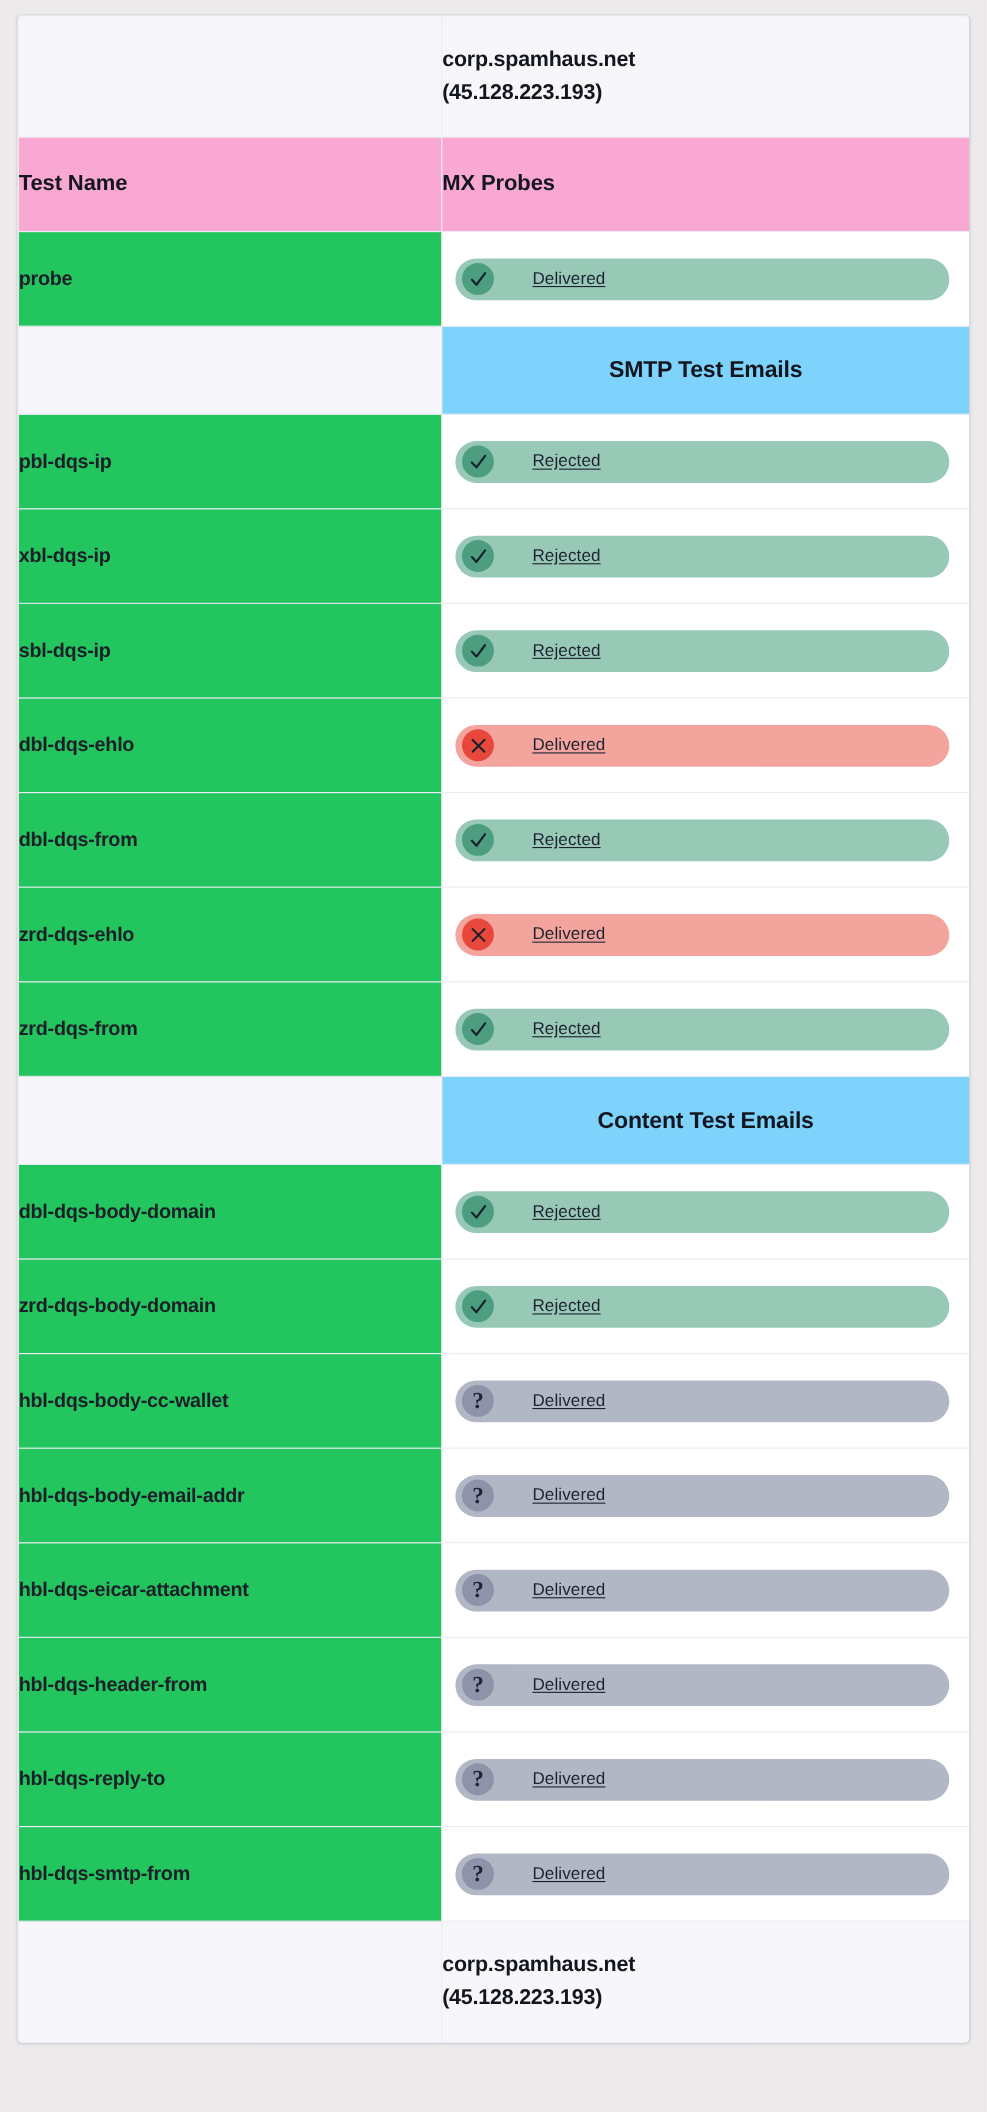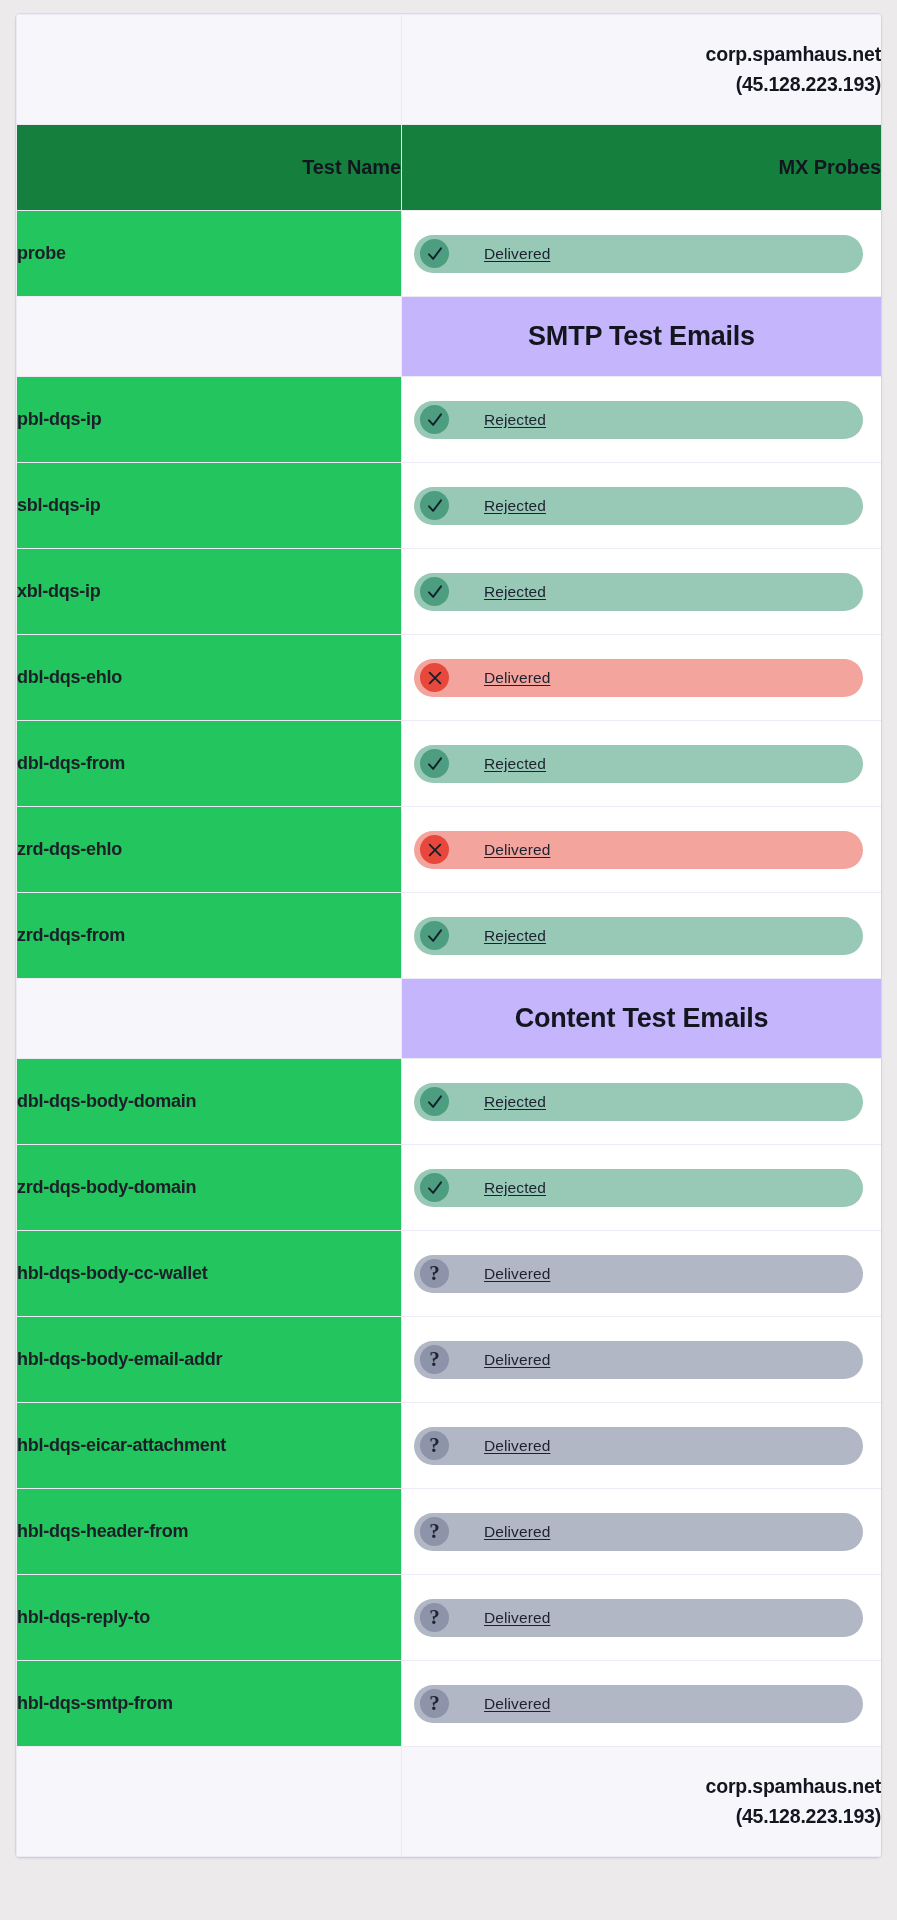--- a/index.html
+++ b/index.html
@@ -36,48 +36,48 @@
   }
 
   
   .host-blank {
     background: #f7f6fb;
     height: 110px;
   }
   .host-cell {
     background: #f7f6fb;
     height: 110px;
-    text-align: right;
+    text-align: left;
     color: #14161f;
     font-size: 19.5px;
     font-weight: 700;
     line-height: 1.5;
     letter-spacing: -0.2px;
   }
   .host-cell .hostline { display: block; }
 
   
   .colhead {
-    background: #15803d;
+    background: #f9a8d4;
     height: 86px;
-    text-align: right;
+    text-align: left;
     color: #14161f;
     font-size: 20px;
     font-weight: 700;
     letter-spacing: -0.1px;
   }
 
   
   .sect-blank { background: #f7f6fb; height: 80px; }
   .sect-cell {
-    background: #c4b5fd;
+    background: #7dd3fc;
     height: 80px;
     text-align: center;
     color: #14161f;
-    font-size: 27px;
+    font-size: 21px;
     font-weight: 700;
     letter-spacing: -0.2px;
   }
 
   
   .name-cell {
     background: #22c55e;
     height: 86px;
     text-align: left;
     color: #1c1e28;
@@ -191,35 +191,35 @@
                   <svg width="18" height="18" viewBox="0 0 24 24" aria-hidden="true">
                     <path d="M4 12.5 L9.5 18.5 L20 4.5" fill="none" stroke="#15202b" stroke-width="2.6" stroke-linecap="round" stroke-linejoin="round"></path>
                   </svg>
                 </span>
         <span class="pill-label">Rejected</span>
       </a>
     </td>
   </tr>
 
   <tr>
+    <td class="name-cell">xbl-dqs-ip</td>
+    <td class="val-cell">
+      <a class="pill pass" href="#">
+        <span class="badge">
+                  <svg width="18" height="18" viewBox="0 0 24 24" aria-hidden="true">
+                    <path d="M4 12.5 L9.5 18.5 L20 4.5" fill="none" stroke="#15202b" stroke-width="2.6" stroke-linecap="round" stroke-linejoin="round"></path>
+                  </svg>
+                </span>
+        <span class="pill-label">Rejected</span>
+      </a>
+    </td>
+  </tr>
+
+  <tr>
     <td class="name-cell">sbl-dqs-ip</td>
-    <td class="val-cell">
-      <a class="pill pass" href="#">
-        <span class="badge">
-                  <svg width="18" height="18" viewBox="0 0 24 24" aria-hidden="true">
-                    <path d="M4 12.5 L9.5 18.5 L20 4.5" fill="none" stroke="#15202b" stroke-width="2.6" stroke-linecap="round" stroke-linejoin="round"></path>
-                  </svg>
-                </span>
-        <span class="pill-label">Rejected</span>
-      </a>
-    </td>
-  </tr>
-
-  <tr>
-    <td class="name-cell">xbl-dqs-ip</td>
     <td class="val-cell">
       <a class="pill pass" href="#">
         <span class="badge">
                   <svg width="18" height="18" viewBox="0 0 24 24" aria-hidden="true">
                     <path d="M4 12.5 L9.5 18.5 L20 4.5" fill="none" stroke="#15202b" stroke-width="2.6" stroke-linecap="round" stroke-linejoin="round"></path>
                   </svg>
                 </span>
         <span class="pill-label">Rejected</span>
       </a>
     </td>

